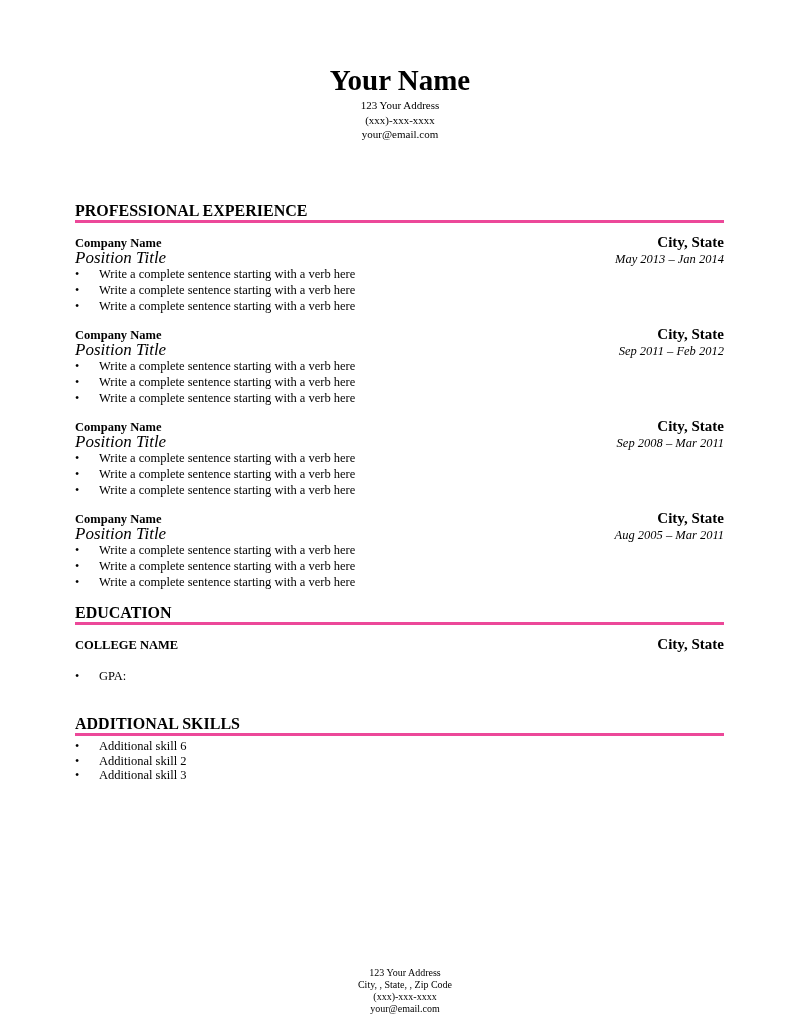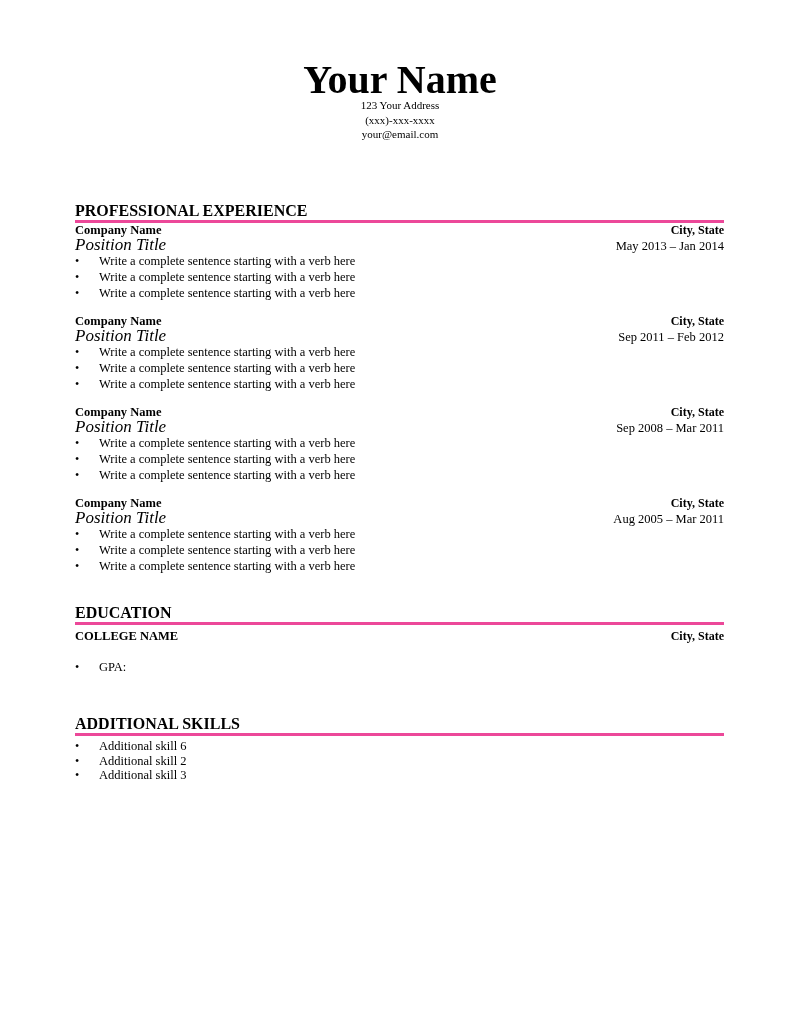--- a/index.html
+++ b/index.html
@@ -4,34 +4,34 @@
 <style>
   html, body { margin: 0; padding: 0; background: #ffffff; }
   body {
     width: 800px; height: 1035px; position: relative; overflow: hidden;
     font-family: "Liberation Serif", "DejaVu Serif", serif; color: #000;
   }
   .page { position: absolute; left: 0; top: 0; width: 800px; height: 1035px; }
 
   
   .header { position: absolute; top: 62px; left: 0; width: 800px; text-align: center; }
-  .name { font-size: 40px; font-weight: bold; line-height: 36px; margin: 0; }
+  .name { font-size: 29px; font-weight: bold; line-height: 36px; margin: 0; }
   .contact-line { font-size: 11px; line-height: 14.5px; }
 
   
   .section { position: absolute; left: 75px; width: 649px; }
   .section-title {
     font-size: 16px; font-weight: bold; line-height: 18px;
     border-bottom: 3px solid #ec4899; padding-bottom: 0px; margin: 0;
   }
   .row { display: flex; justify-content: space-between; align-items: baseline; }
   .company { font-size: 12.5px; font-weight: bold; line-height: 14.5px; }
-  .city { font-size: 12px; font-weight: bold; line-height: 14.5px; text-align: right; }
+  .city { font-size: 15px; font-weight: bold; line-height: 14.5px; text-align: right; }
   .position { font-size: 17px; font-style: italic; line-height: 14.5px; }
-  .dates { font-size: 12.5px; line-height: 14.5px; text-align: right; }
+  .dates { font-size: 12.5px; font-style: italic; line-height: 14.5px; text-align: right; }
 
   ul.bullets { list-style: none; margin: 0; padding: 0; }
   ul.bullets li { font-size: 12.5px; line-height: 16px; display: flex; }
   ul.bullets li .dot { width: 24px; flex: 0 0 24px; font-size: 12px; }
   ul.bullets.tight li { line-height: 14.5px; }
 
   .job { margin-top: 0; }
   .job + .job { margin-top: 13px; }
 
   .college { font-size: 12.5px; font-weight: bold; line-height: 14.5px; }
@@ -50,21 +50,21 @@
   <div class="header">
     <div class="name">Your Name</div>
     <div class="contact-line">123 Your Address</div>
     <div class="contact-line">(xxx)-xxx-xxxx</div>
     <div class="contact-line">your@email.com</div>
   </div>
 
   <div class="section" style="top:202px;">
     <div class="section-title">PROFESSIONAL EXPERIENCE</div>
 
-    <div class="jobs" style="margin-top:0;">
+    <div class="jobs" style="margin-top:12px;">
 
       <div class="job">
         <div class="row">
           <span class="company">Company Name</span>
           <span class="city">City, State</span>
         </div>
         <div class="row">
           <span class="position">Position Title</span>
           <span class="dates">May 2013 – Jan 2014</span>
         </div>
@@ -156,21 +156,21 @@
               <span class="dot">•</span>
               <span>Write a complete sentence starting with a verb here</span>
             </li>
         </ul>
       </div>
     </div>
   </div>
 
   <div class="section" style="top:604px;">
     <div class="section-title">EDUCATION</div>
-    <div class="row" style="margin-top:4px;align-items:flex-end;">
+    <div class="row" style="margin-top:12px;">
       <span class="college">COLLEGE NAME</span>
       <span class="city">City, State</span>
     </div>
     <ul class="bullets" style="margin-top:15px;">
       <li>
           <span class="dot">•</span>
           <span>GPA:</span>
         </li>
     </ul>
   </div>
@@ -186,14 +186,20 @@
           <span class="dot">•</span>
           <span>Additional skill 2</span>
         </li>
       <li>
           <span class="dot">•</span>
           <span>Additional skill 3</span>
         </li>
     </ul>
   </div>
 
+  <div class="footer">
+    <span>123 Your Address</span>
+    <span>City, , State, , Zip Code</span>
+    <span>(xxx)-xxx-xxxx</span>
+    <span>your@email.com</span>
+  </div>
 
 </div>
 
 </body></html>

